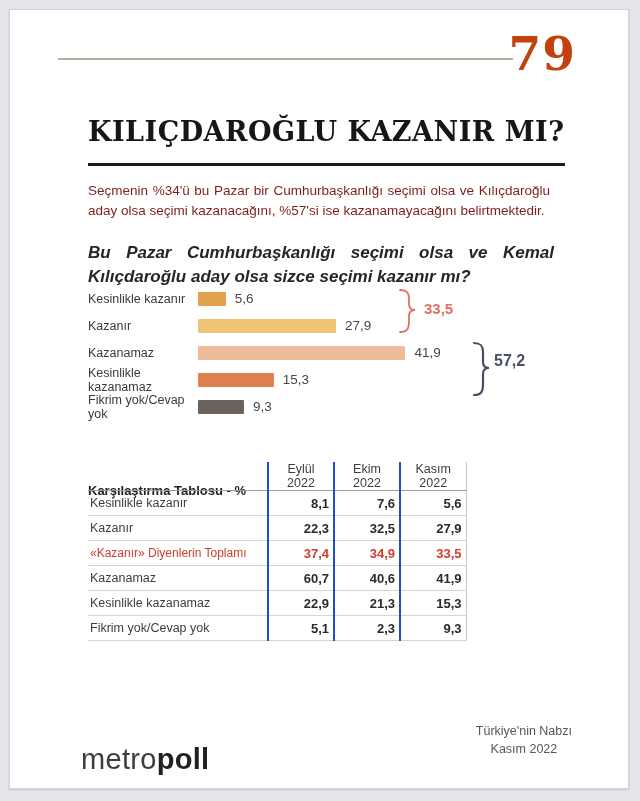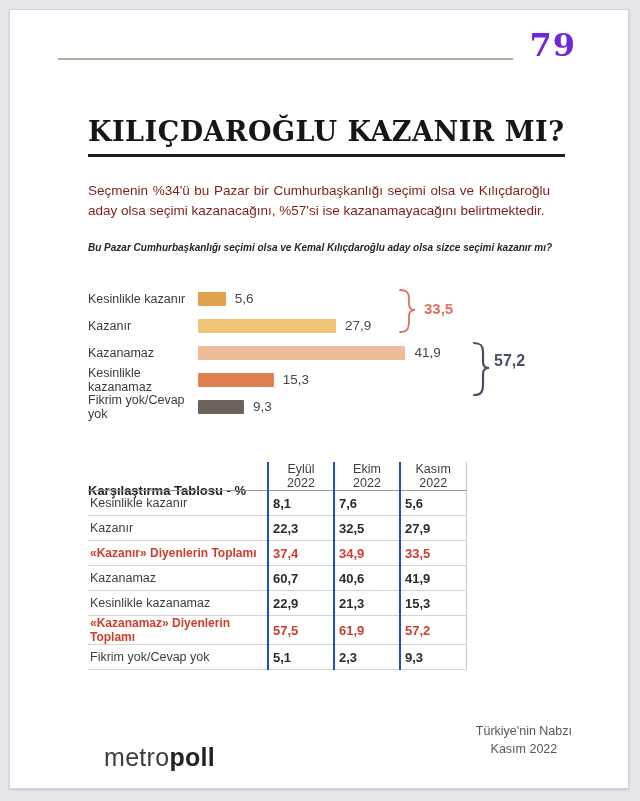--- a/index.html
+++ b/index.html
@@ -16,38 +16,38 @@
     border:1px solid #d3d3d8;
     box-shadow:0 1px 2px rgba(0,0,0,.15);
     box-sizing:border-box;
     overflow:hidden;
   }
   
   .top-rule{position:absolute;left:48px;top:48px;width:455px;height:2px;background:#b9ac9f;}
   .page-number{
     position:absolute;top:16px;right:52px;
     font-family:"DejaVu Serif", serif;font-weight:700;
-    font-size:32px;color:#6d28d9;letter-spacing:1px;text-align:right;
+    font-size:47px;color:#c2410c;letter-spacing:1px;text-align:right;
   }
   
   .title{
     position:absolute;left:78px;top:106px;
     font-family:"DejaVu Serif", serif;font-weight:700;
     font-size:27px;color:#161616;letter-spacing:.5px;
-    border-bottom:3px solid #1c1c1c;padding-bottom:7px;
+    border-bottom:3px solid #1c1c1c;padding-bottom:16px;
     white-space:nowrap;
   }
   .intro{
     position:absolute;left:78px;top:171px;width:462px;
     font-size:13.5px;line-height:1.48;color:#7f1d1d;
     text-align:justify;
   }
   .question{
     position:absolute;left:78px;top:231px;width:466px;
-    font-size:10px;line-height:1.4;color:#252525;
+    font-size:17px;line-height:1.4;color:#252525;
     font-weight:700;font-style:italic;text-align:justify;
   }
   
   .chart{position:absolute;left:78px;top:275px;width:500px;height:140px;}
   .chart-row{display:flex;align-items:center;height:27px;}
   .cat-label{width:110px;flex:0 0 110px;font-size:12.5px;color:#3a3a3a;}
   .bar{height:14px;border-radius:1px;}
   .val{margin-left:9px;font-size:13.5px;color:#474747;}
   .bracket{position:absolute;}
   .bracket-1{left:310px;top:3px;}
@@ -68,25 +68,25 @@
   .cmp-table th{
     font-size:12.5px;font-weight:400;color:#3c3c3c;text-align:center;
     border-bottom:1.5px solid #9d9d9d;height:27px;
   }
   .cmp-table th.lblcol{border-bottom:1.5px solid #9d9d9d;}
   .cmp-table td{border-bottom:1px solid #d5d5d5;}
   .cmp-table .lblcol{width:180px;text-align:left;padding-left:2px;}
   .cmp-table .vcol{width:66px;border-left:2px solid #1d4ed8;}
   .cmp-table .vcol:last-child{border-right:1px solid #c7c7c7;}
   .cmp-table td.lblcol{font-size:12.5px;color:#3e3e3e;}
-  .cmp-table td.vcol{font-size:13px;font-weight:700;color:#2b2b2b;text-align:left;}
+  .cmp-table td.vcol{font-size:13px;font-weight:700;color:#2b2b2b;text-align:right;}
   .cmp-table tr.hl td{color:var(--hl,#ce3e2d);}
-  .cmp-table tr.hl td.lblcol{font-weight:700;font-size:12px;}
-  
-  .logo{position:absolute;left:94px;top:733px;font-size:25px;letter-spacing:.3px;color:#3e3e3e;}
+  .cmp-table tr.hl td.lblcol{font-weight:400;font-size:12px;}
+  
+  .logo{position:absolute;left:71px;top:733px;font-size:29px;letter-spacing:.3px;color:#3e3e3e;}
   .logo b{color:#222222;font-weight:700;}
   .footer-note{
     position:absolute;right:56px;top:712px;text-align:center;
     font-size:12.5px;line-height:1.45;color:#575757;
   }
 </style>
 </head>
 <body>
 
 <div class="page">
@@ -175,26 +175,20 @@
           <td class="vcol">60,7</td>
           <td class="vcol">40,6</td>
           <td class="vcol">41,9</td>
         </tr>
         <tr>
           <td class="lblcol">Kesinlikle kazanamaz</td>
           <td class="vcol">22,9</td>
           <td class="vcol">21,3</td>
           <td class="vcol">15,3</td>
         </tr>
-        <tr class="hl">
-          <td class="lblcol">«Kazanamaz» Diyenlerin Toplamı</td>
-          <td class="vcol">57,5</td>
-          <td class="vcol">61,9</td>
-          <td class="vcol">57,2</td>
-        </tr>
         <tr>
           <td class="lblcol">Fikrim yok/Cevap yok</td>
           <td class="vcol">5,1</td>
           <td class="vcol">2,3</td>
           <td class="vcol">9,3</td>
         </tr>
       </tbody>
   </table>
 
   <div class="logo"><span>metro</span><b>poll</b></div>

